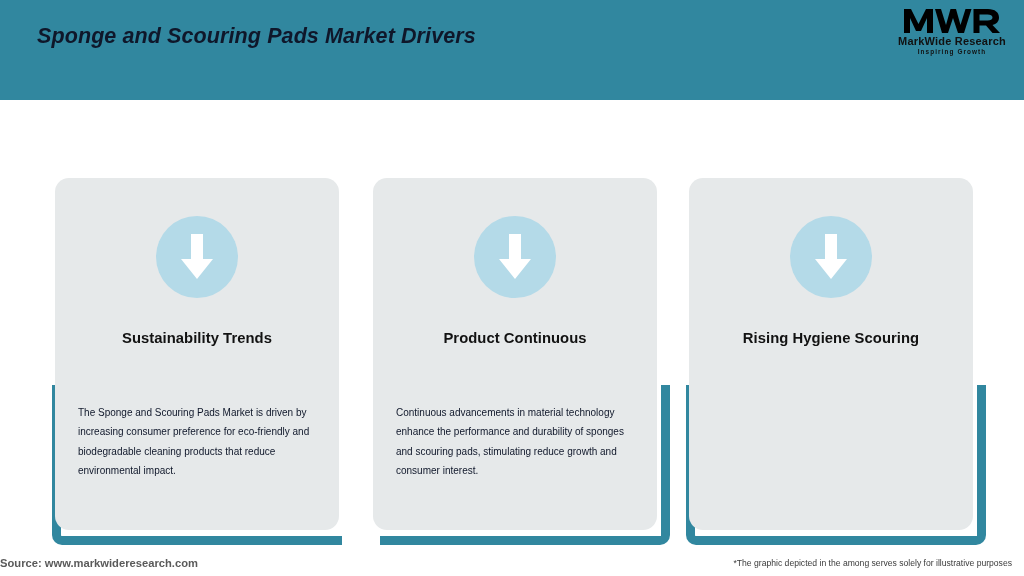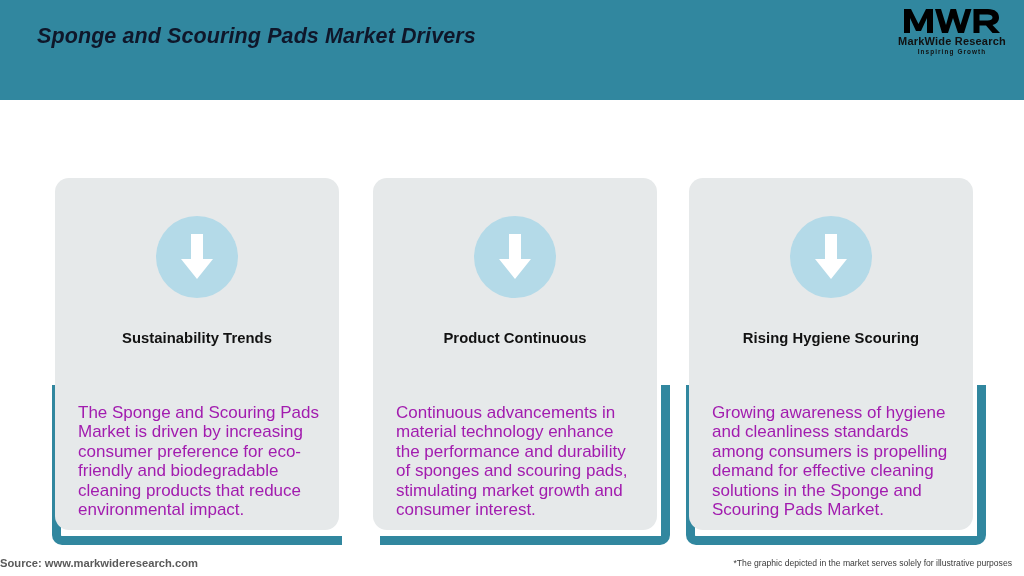--- a/index.html
+++ b/index.html
@@ -143,23 +143,23 @@
     font-weight: bold;
     color: #121212;
     letter-spacing: 0.05px;
   }
 
   .card-body {
     position: absolute;
     left: 23px;
     right: 20px;
     top: 225px;
-    font-size: 17px;
+    font-size: 10px;
     line-height: 19.4px;
-    color: #a21caf;
+    color: #0f172a;
     text-align: left;
   }
 
   
   .footer-source {
     position: absolute;
     left: 0;
     top: 557px;
     width: 812px;
     text-align: left;
@@ -214,35 +214,34 @@
 
     <div class="card-slot s1">
       <div class="bracket right"></div>
       <div class="card">
         <div class="icon-circle">
           <svg width="38" height="50" viewBox="0 0 38 50">
             <path d="M13 2 L25 2 L25 27 L35 27 L19 47 L3 27 L13 27 Z" fill="#FFFFFF"></path>
           </svg>
         </div>
         <div class="card-title">Product Continuous</div>
-        <div class="card-body">Continuous advancements in material technology enhance the performance and durability of sponges and scouring pads, stimulating market growth and consumer interest.</div>
+        <div class="card-body">Continuous advancements in material technology enhance the performance and durability of sponges and scouring pads, stimulating reduce growth and consumer interest.</div>
       </div>
     </div>
 
     <div class="card-slot s2">
       <div class="bracket both"></div>
       <div class="card">
         <div class="icon-circle">
           <svg width="38" height="50" viewBox="0 0 38 50">
             <path d="M13 2 L25 2 L25 27 L35 27 L19 47 L3 27 L13 27 Z" fill="#FFFFFF"></path>
           </svg>
         </div>
         <div class="card-title">Rising Hygiene Scouring</div>
-        <div class="card-body">Growing awareness of hygiene and cleanliness standards among consumers is propelling demand for effective cleaning solutions in the Sponge and Scouring Pads Market.</div>
       </div>
     </div>
 
   </div>
 
   <div class="footer-source">Source: www.markwideresearch.com</div>
-  <div class="footer-note">*The graphic depicted in the market serves solely for illustrative purposes</div>
+  <div class="footer-note">*The graphic depicted in the among serves solely for illustrative purposes</div>
 
 </div>
 
 </body></html>

